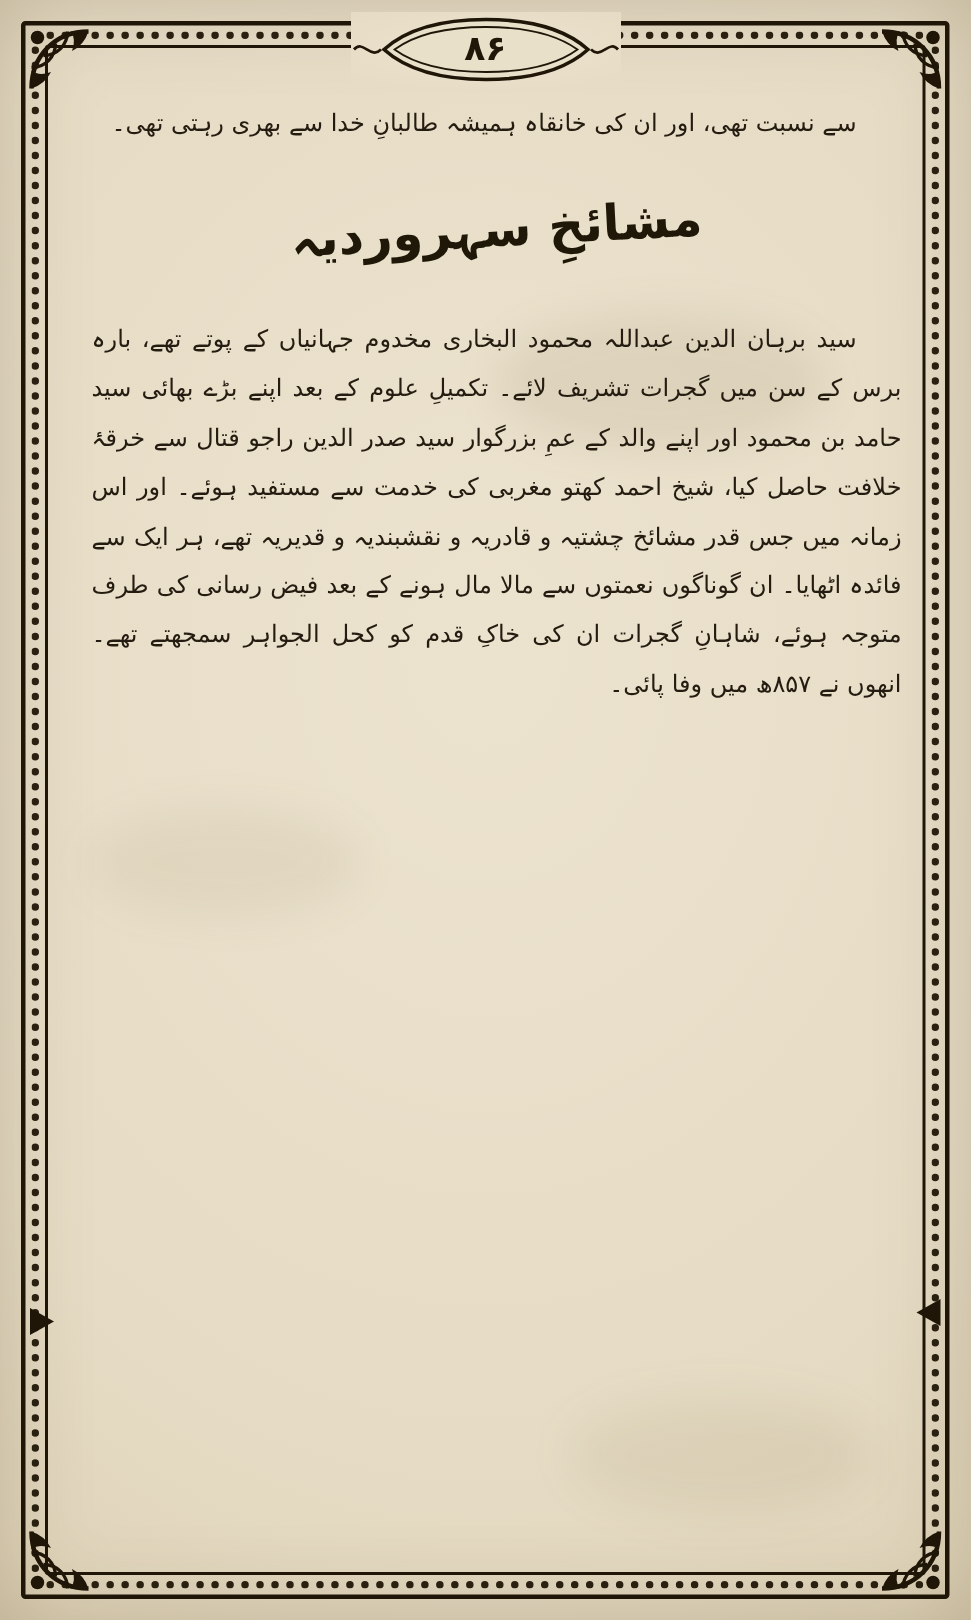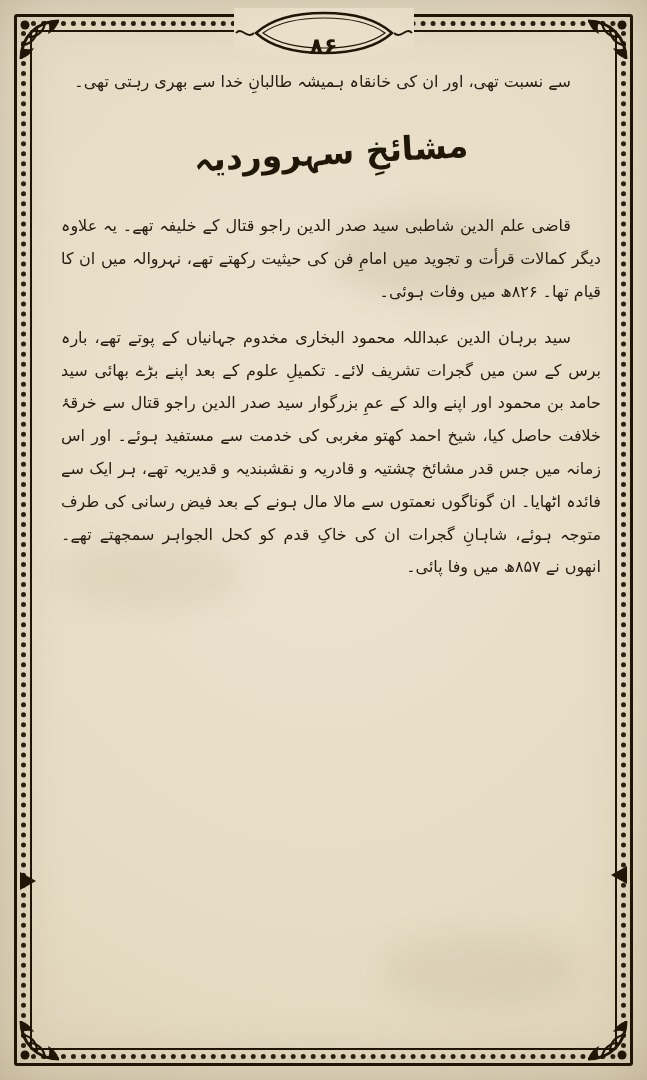--- a/index.html
+++ b/index.html
@@ -35,21 +35,21 @@
 
   .edge-mark{position:absolute;width:0;height:0;z-index:4;}
   .edge-mark.left{left:20px;top:872px;border-top:9px solid transparent;border-bottom:9px solid transparent;border-left:16px solid #1f1608;}
   .edge-mark.right{right:20px;top:866px;border-top:9px solid transparent;border-bottom:9px solid transparent;border-right:16px solid #1f1608;}
 
   
   .cartouche{
     position:absolute;top:8px;left:50%;transform:translateX(-50%);
     width:180px;height:50px;z-index:6;
     background:radial-gradient(ellipse at center,#ece3cf 0%,#e6dcc5 100%);
-    display:flex;align-items:flex-end;justify-content:center;
+    display:flex;align-items:center;justify-content:center;
   }
   .cartouche svg{position:absolute;inset:0;width:100%;height:100%;}
   .page-num{
     position:relative;z-index:2;
     font-size:23px;font-weight:bold;color:#201708;
     letter-spacing:2px;line-height:1;
     direction:rtl;
   }
 
   
@@ -125,17 +125,16 @@
       <path d="M29 25 C 47 12 72 10 90 10 C 108 10 133 12 151 25 C 133 38 108 40 90 40 C 72 40 47 38 29 25 Z" fill="none" stroke="#1f1608" stroke-width="1.2"></path>
       <path d="M2 25 C 8 18 13 32 20 25" fill="none" stroke="#1f1608" stroke-width="1.8"></path>
       <path d="M178 25 C 172 18 167 32 160 25" fill="none" stroke="#1f1608" stroke-width="1.8"></path>
     </svg>
     <span class="page-num">۸۶</span>
   </div>
 
   <div class="content" dir="rtl">
     <p>سے نسبت تھی، اور ان کی خانقاہ ہمیشہ طالبانِ خدا سے بھری رہتی تھی۔</p>
     <div class="heading">مشائخِ سہروردیہ</div>
-    <p>قاضی علم الدین شاطبی سید صدر الدین راجو قتال کے خلیفہ تھے۔ یہ علاوہ دیگر کمالات قرأت و تجوید میں امامِ فن کی حیثیت رکھتے تھے، نہروالہ میں ان کا قیام تھا۔ ۸۲۶ھ میں وفات ہوئی۔</p>
     <p>سید برہان الدین عبداللہ محمود البخاری مخدوم جہانیاں کے پوتے تھے، بارہ برس کے سن میں گجرات تشریف لائے۔ تکمیلِ علوم کے بعد اپنے بڑے بھائی سید حامد بن محمود اور اپنے والد کے عمِ بزرگوار سید صدر الدین راجو قتال سے خرقۂ خلافت حاصل کیا، شیخ احمد کھتو مغربی کی خدمت سے مستفید ہوئے۔ اور اس زمانہ میں جس قدر مشائخ چشتیہ و قادریہ و نقشبندیہ و قدیریہ تھے، ہر ایک سے فائدہ اٹھایا۔ ان گوناگوں نعمتوں سے مالا مال ہونے کے بعد فیض رسانی کی طرف متوجہ ہوئے، شاہانِ گجرات ان کی خاکِ قدم کو کحل الجواہر سمجھتے تھے۔ انھوں نے ۸۵۷ھ میں وفا پائی۔</p>
   </div>
 
 </div>
 
 </body></html>

